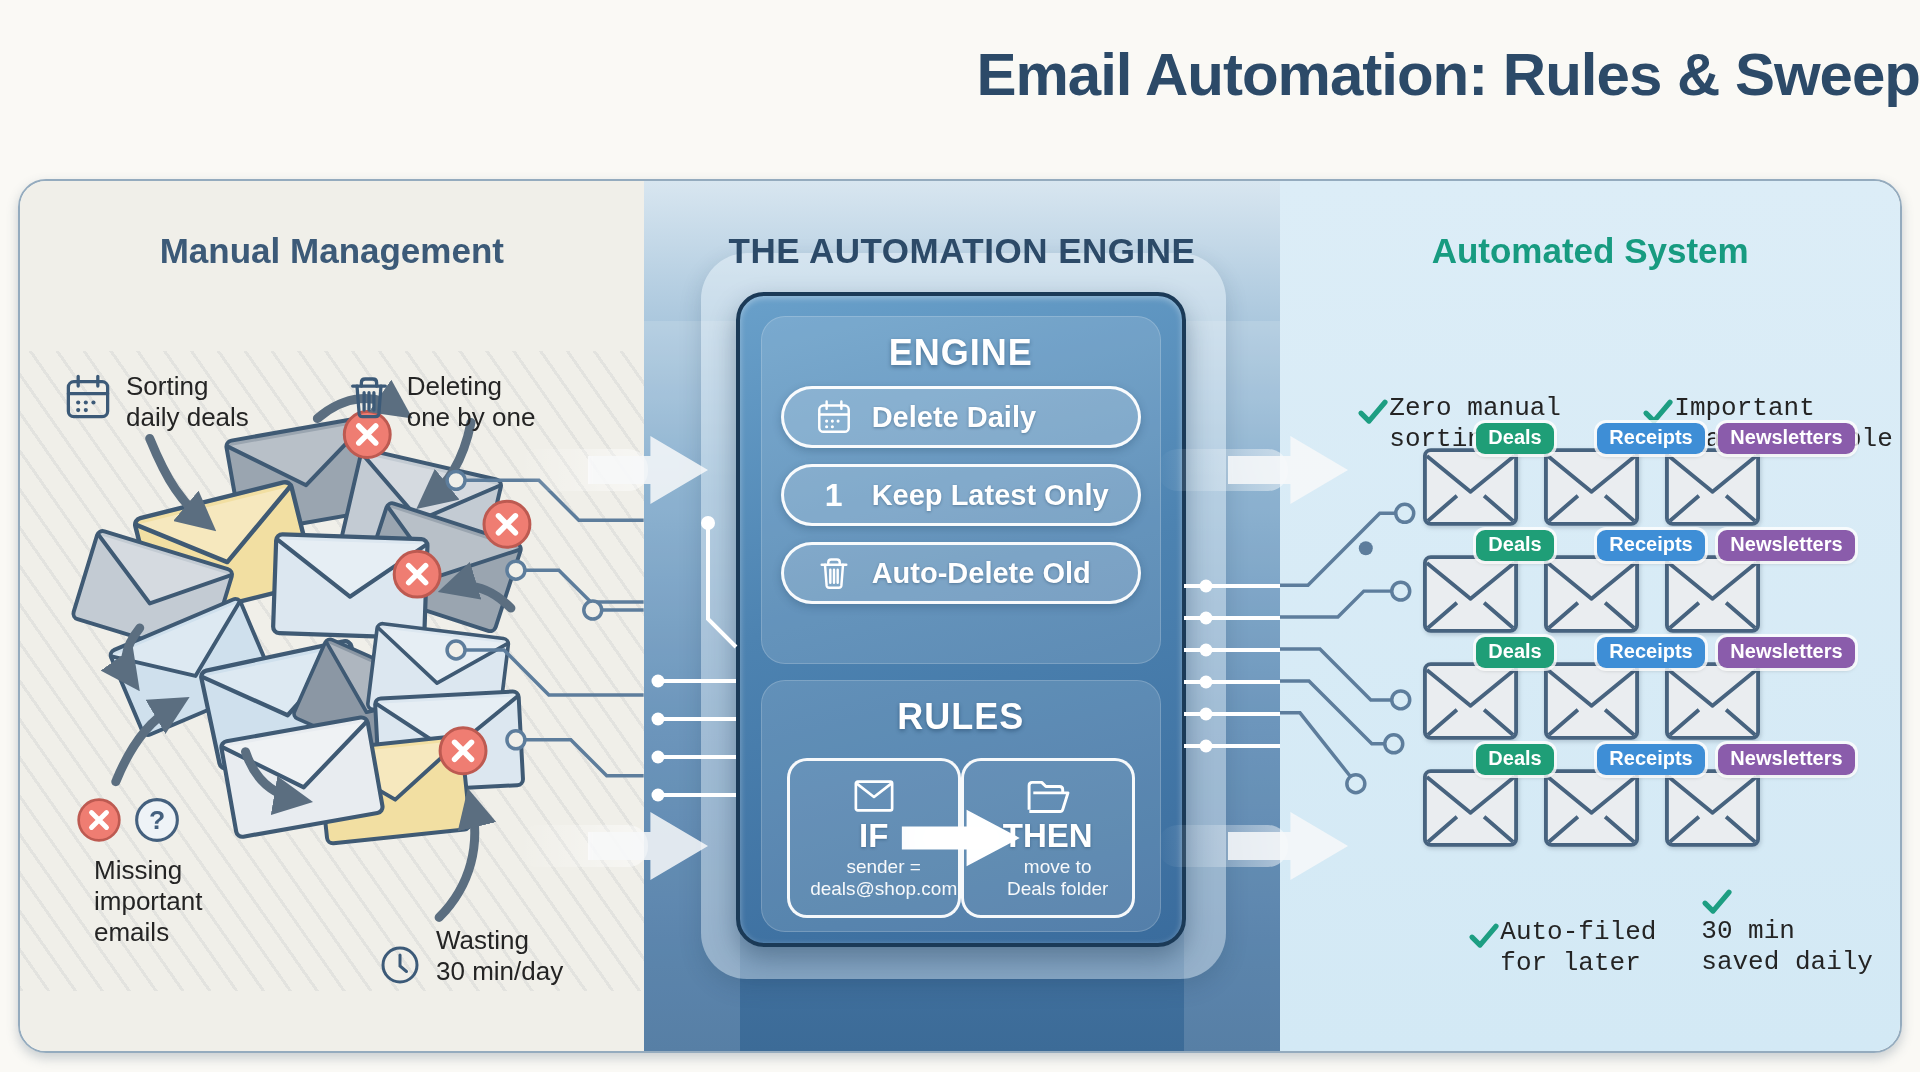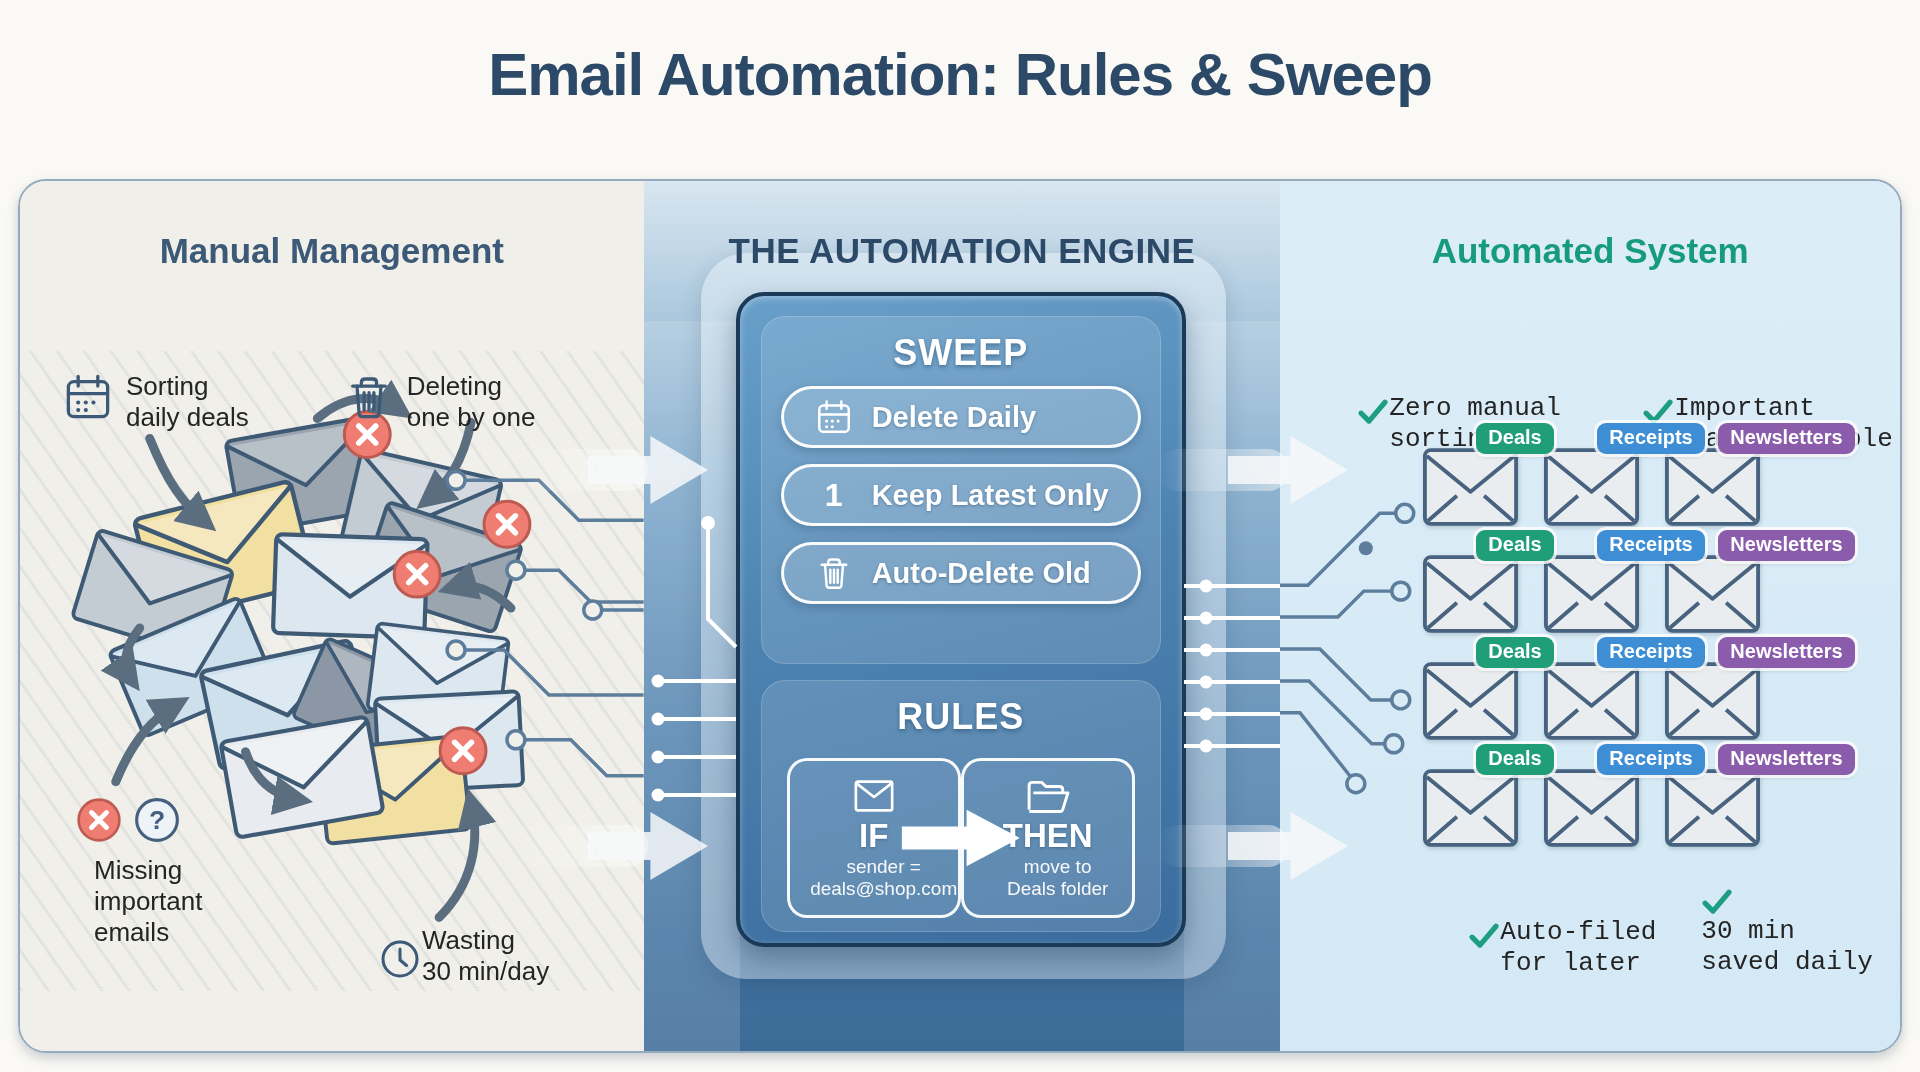--- a/index.html
+++ b/index.html
@@ -2,21 +2,21 @@
 <html><head>
 <meta charset="utf-8">
 <style>
   html,body{margin:0;padding:0;}
   body{
     width:1920px;height:1072px;position:relative;overflow:hidden;
     background:#faf9f5;
     font-family:"Liberation Sans",sans-serif;
   }
   .main-title{
-    position:absolute;top:40px;left:0;width:100%;text-align:center;
+    position:absolute;top:40px;left:0;width:100%;text-align:right;
     font-size:60px;font-weight:bold;color:#2c4a68;letter-spacing:-1px;margin:0;
   }
   .card{
     position:absolute;left:18px;top:179px;width:1884px;height:874px;
     border-radius:28px;overflow:hidden;display:flex;box-sizing:border-box;
     border:2px solid #94abbe;box-shadow:0 5px 12px rgba(70,90,110,.28);
   }
   .panel{position:relative;height:100%;}
   .panel-header{
     position:absolute;top:50px;left:0;width:100%;text-align:center;
@@ -32,21 +32,21 @@
   .pain-row{position:absolute;top:190px;left:0;width:100%;display:flex;justify-content:space-between;
     padding:0 44px;box-sizing:border-box;z-index:2;}
   .pain{display:flex;gap:14px;align-items:flex-start;width:255px;}
   .pain svg{width:48px;height:48px;flex:none;color:#3c5a78;margin-top:2px;}
   .txt{font-size:26px;color:#242424;white-space:pre-line;line-height:1.2;}
   .pile-svg{position:absolute;inset:0;z-index:1;}
   .missing{position:absolute;left:56px;top:616px;z-index:2;}
   .missing .icons{display:flex;gap:12px;}
   .missing .icons svg{width:46px;height:46px;}
   .missing .txt{margin-top:12px;margin-left:18px;}
-  .wasting{position:absolute;left:358px;top:744px;display:flex;align-items:center;z-index:2;}
+  .wasting{position:absolute;left:358px;top:744px;display:flex;gap:14px;align-items:flex-end;z-index:2;}
   .wasting svg{width:44px;height:44px;color:#3c5a78;margin-top:6px;}
   
   .panel.middle{width:638px;
     background:linear-gradient(180deg,#d8e6f0 0%,#b6cfe2 12%,#7da8ca 34%,#5585b1 62%,#40709e 90%,#3c6b97 100%);}
   .middle .panel-header{color:#2c4a68;letter-spacing:.5px;}
   .side-strip{position:absolute;top:140px;bottom:0;width:96px;background:rgba(255,255,255,.14);}
   .side-strip.l{left:0;} .side-strip.r{right:0;}
   .engine-outer{
     position:absolute;left:57px;top:72px;width:525px;height:726px;border-radius:46px;
     background:rgba(248,252,255,.38);box-shadow:0 8px 22px rgba(25,55,85,.18);
@@ -312,21 +312,21 @@
 
   <div class="panel middle">
     <div class="side-strip l"></div>
     <div class="side-strip r"></div>
     <div class="panel-header">THE AUTOMATION ENGINE</div>
 
     <div class="engine-outer"></div>
 
     <div class="device">
       <div class="inner-card sweep">
-        <div class="section-title">SWEEP</div>
+        <div class="section-title">ENGINE</div>
         <div class="pill">
           <svg>
               <use href="#sym-cal"></use>
             </svg>
           <span class="pill-label">Delete Daily</span>
         </div>
         <div class="pill">
           <span class="one">1</span>
           <span class="pill-label">Keep Latest Only</span>
         </div>

